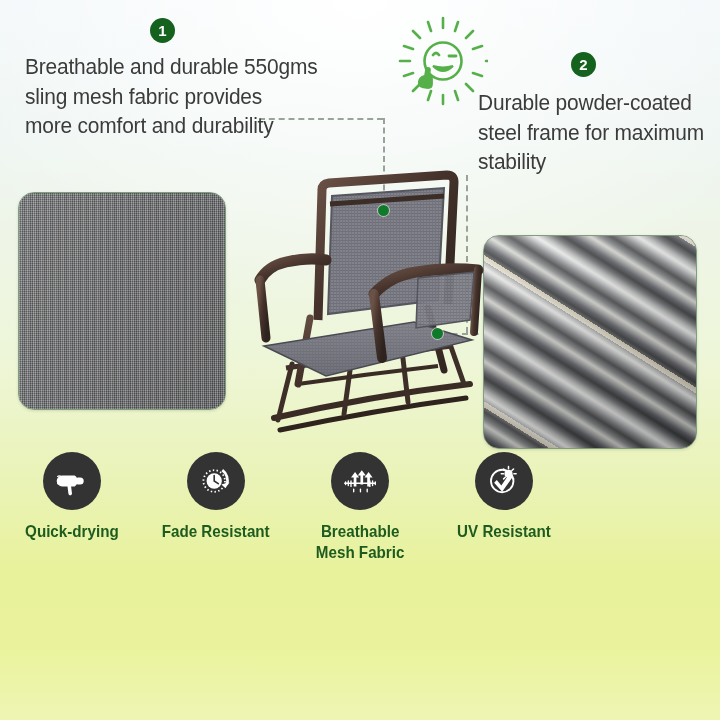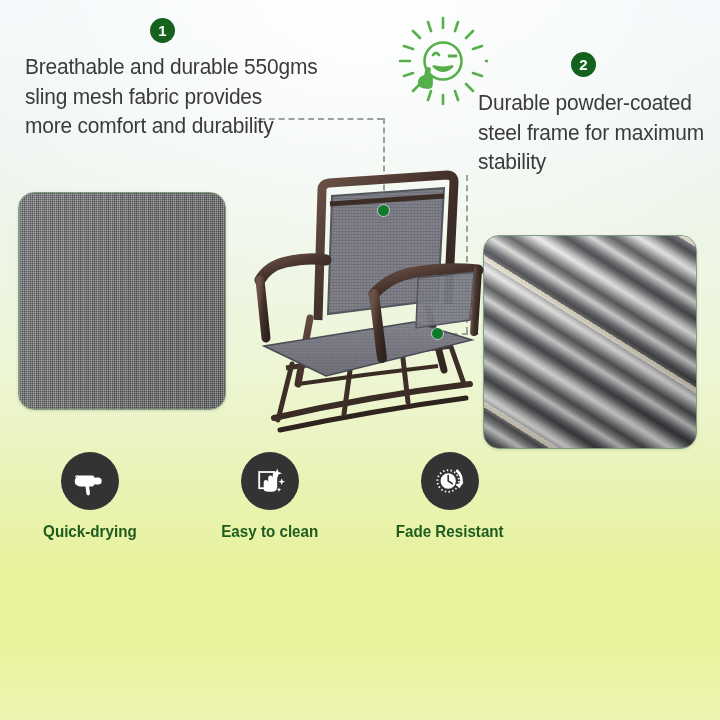--- a/index.html
+++ b/index.html
@@ -80,21 +80,21 @@
   .dot{
     position:absolute;width:11px;height:11px;border-radius:50%;
     background:#0f7a2a;box-shadow:0 0 0 1px rgba(255,255,255,.55);
   }
   
   #sun-doodle{position:absolute;left:398px;top:16px;width:90px;height:90px;}
 
   
   #features{
     position:absolute;left:0;top:452px;width:720px;height:268px;
-    display:grid;grid-template-columns:repeat(4,1fr);grid-template-rows:120px 148px;
+    display:grid;grid-template-columns:repeat(5,1fr);grid-template-rows:120px 148px;
   }
   .feat{display:flex;flex-direction:column;align-items:center;}
   .feat-circle{
     width:58px;height:58px;border-radius:50%;background:#333333;
     display:flex;align-items:center;justify-content:center;flex:none;
   }
   .feat-label{
     margin-top:11px;color:#1d5c1e;text-align:center;
     font-family:"Liberation Sans Narrow","Liberation Sans",sans-serif;
     font-size:16.5px;font-weight:bold;line-height:1.25;
@@ -207,46 +207,68 @@
           <path d="M9 14 h14 a7 7 0 0 1 0 12 h-4 l1 8 a2 2 0 0 1 -4 0 l-1 -8 h-6 a5 5 0 0 1 0 -12 z"></path>
           <rect x="23" y="16" width="10" height="8" rx="4"></rect>
           <g stroke="#fff" stroke-width="1.4" fill="none" stroke-linecap="round">
             <path d="M4 15 q2 -1.4 4 0 M4 19 q2 -1.4 4 0 M4 23 q2 -1.4 4 0"></path>
           </g>
         </svg>
       </div>
       <div class="feat-label">Quick-drying</div>
     </div>
 
-    <div class="feat">
-      <div class="feat-circle">
-        <svg viewBox="0 0 40 40" width="36" height="36">
-          <rect x="8" y="10" width="17" height="18" fill="none" stroke="#fff" stroke-width="2"></rect>
-          <path d="M13 32 l0 -10 q0 -3 2.5 -3 q2.5 0 2.5 3 l0 -5 q0 -3 2.5 -3 q2.5 0 2.5 3 l0 -3
-                   q0 -3 2.5 -3 q2.5 0 2.5 3 l0 12 q0 6 -6 6 l-4 0 q-5 0 -5 -3 z" fill="#fff"></path>
-          <path d="M28 6 l1.4 4 4 1.4 -4 1.4 -1.4 4 -1.4 -4 -4 -1.4 4 -1.4 z" fill="#fff"></path>
-          <path d="M33 17 l1 2.8 2.8 1 -2.8 1 -1 2.8 -1 -2.8 -2.8 -1 2.8 -1 z" fill="#fff"></path>
-          <path d="M30 27 l.7 2 2 .7 -2 .7 -.7 2 -.7 -2 -2 -.7 2 -.7 z" fill="#fff"></path>
-        </svg>
-      </div>
-      <div class="feat-label">Easy to clean</div>
-    </div>
 
 
     <div class="feat">
       <div class="feat-circle">
         <svg viewBox="0 0 40 40" width="36" height="36">
           <circle cx="18" cy="20" r="12" fill="none" stroke="#fff" stroke-width="2" stroke-dasharray="1.6 2.6"></circle>
           <circle cx="18" cy="20" r="8.5" fill="#fff"></circle>
           <path d="M18 14 v6 l4.5 3" stroke="#333" stroke-width="1.8" fill="none" stroke-linecap="round"></path>
           <path d="M27 8 a14 14 0 0 1 5 16" fill="none" stroke="#fff" stroke-width="3"></path>
           <path d="M35 21 l-4.5 7 -4.5 -4 z" fill="#fff"></path>
         </svg>
       </div>
       <div class="feat-label">Fade Resistant</div>
     </div>
 
-
-
+    <div class="feat">
+      <div class="feat-circle">
+        <svg viewBox="0 0 40 40" width="36" height="36">
+          <g fill="#fff">
+            <path d="M13 26 l0 -10 -3 0 4.5 -6 4.5 6 -3 0 0 10 z"></path>
+            <path d="M20.5 24 l0 -10 -3 0 4.5 -6 4.5 6 -3 0 0 10 z"></path>
+            <path d="M28 26 l0 -10 -3 0 4.5 -6 4.5 6 -3 0 0 10 z"></path>
+          </g>
+          <g stroke="#fff" stroke-width="1.5" stroke-linecap="round">
+            <path d="M4 21 v3 M7 20 v5 M10 20 v6 M31 20 v6 M34 20 v5 M37 21 v3"></path>
+            <path d="M3 22.5 h34"></path>
+            <path d="M13 29 v3 M20.5 29 v3 M28 29 v3"></path>
+          </g>
+        </svg>
+      </div>
+      <div class="feat-label">
+        <div>Breathable</div>
+        <div>Mesh Fabric</div>
+      </div>
+    </div>
+
+
+    <div class="feat">
+      <div class="feat-circle">
+        <svg viewBox="0 0 40 40" width="36" height="36">
+          <circle cx="18" cy="20" r="12.5" fill="none" stroke="#fff" stroke-width="2"></circle>
+          <circle cx="25" cy="12" r="4.5" fill="#fff"></circle>
+          <g stroke="#fff" stroke-width="1.7" stroke-linecap="round">
+            <path d="M25 4 v2.5 M25 18 v2.5 M17 12 h2.5 M31 12 h2.5
+                     M19.6 6.6 l1.8 1.8 M28.8 15.8 l1.8 1.8
+                     M30.6 6.6 l-1.8 1.8 M21.4 15.8 l-1.8 1.8"></path>
+          </g>
+          <path d="M12 19 l5 6 l9 -13 l4 3 l-12 17 l-9 -10 z" fill="#fff"></path>
+        </svg>
+      </div>
+      <div class="feat-label">UV Resistant</div>
+    </div>
 
 
   </div>
 </div>
 
 </body></html>

